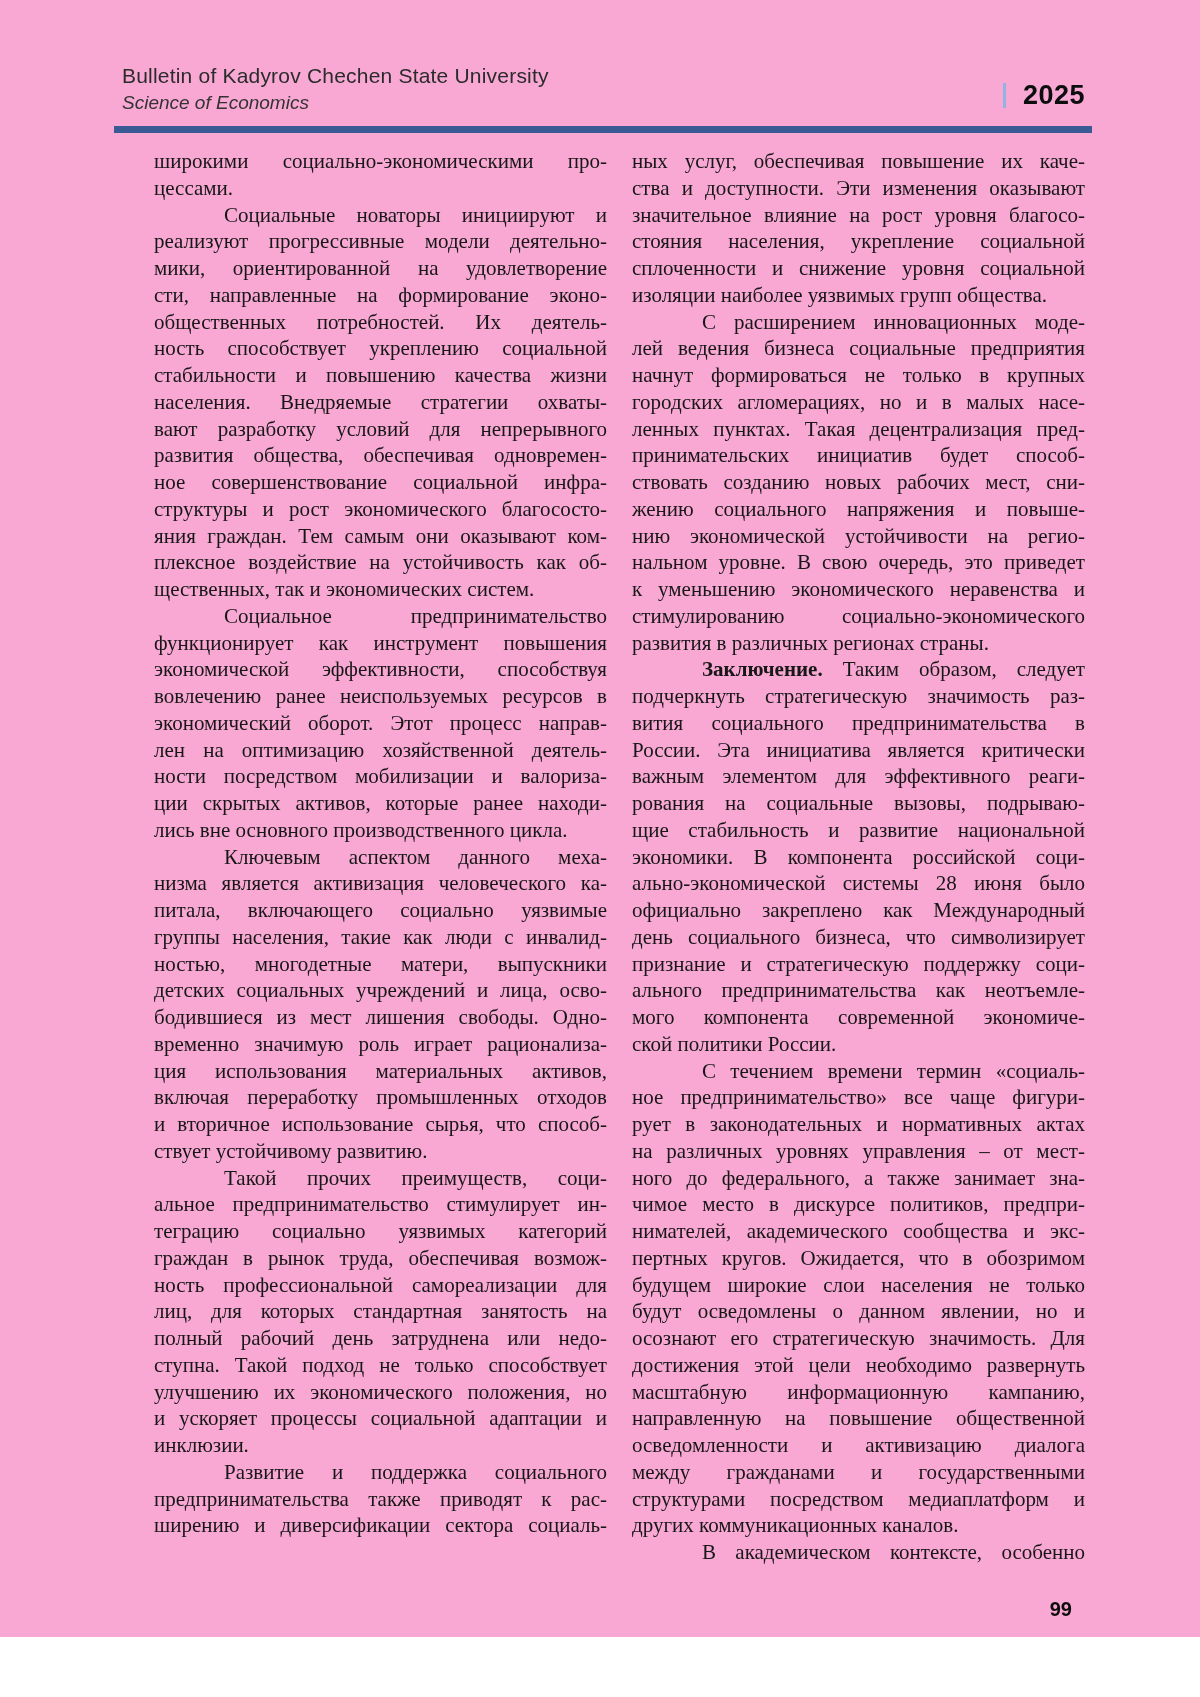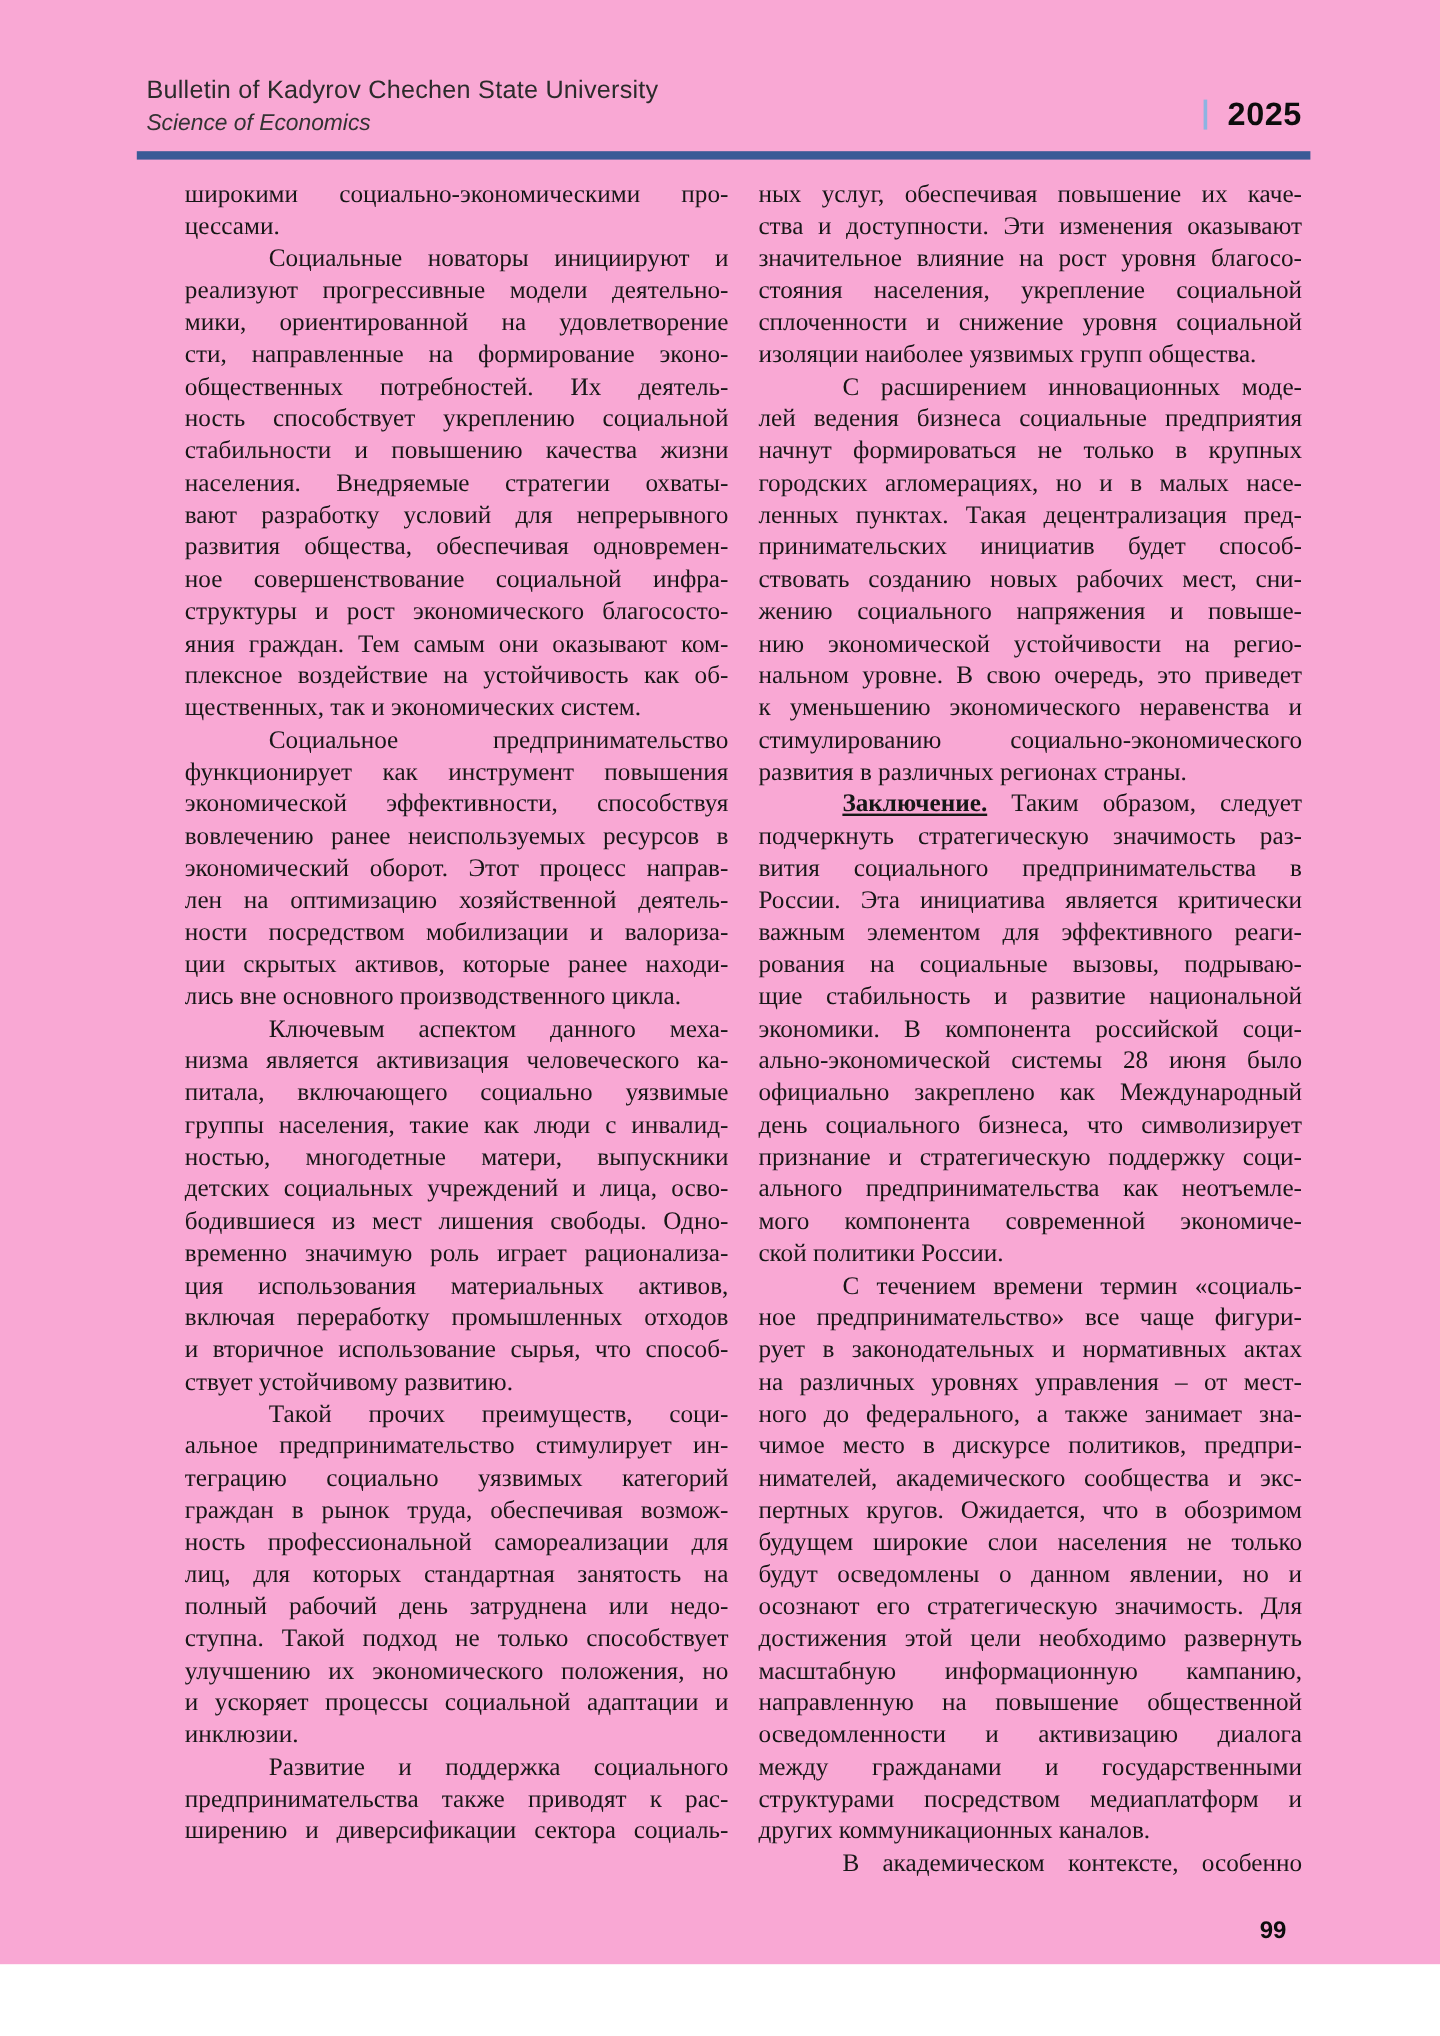--- a/index.html
+++ b/index.html
@@ -76,21 +76,21 @@
     font-family: "Liberation Serif", serif;
     font-size: 21px;
     line-height: 26.75px;
     color: #171717;
     text-align: justify;
     text-align-last: justify;
     white-space: normal;
   }
   .line.flush  { text-align-last: left; }
   .line.indent { text-indent: 70px; }
-  .line b { font-weight: bold; text-decoration: underline; }
+  .line b { font-weight: bold; }
   
   .page-number {
     position: absolute;
     top: 1598px;
     right: 128px;
     font-family: "Liberation Sans", sans-serif;
     font-weight: bold;
     font-size: 20px;
     color: #0d0d0d;
   }

